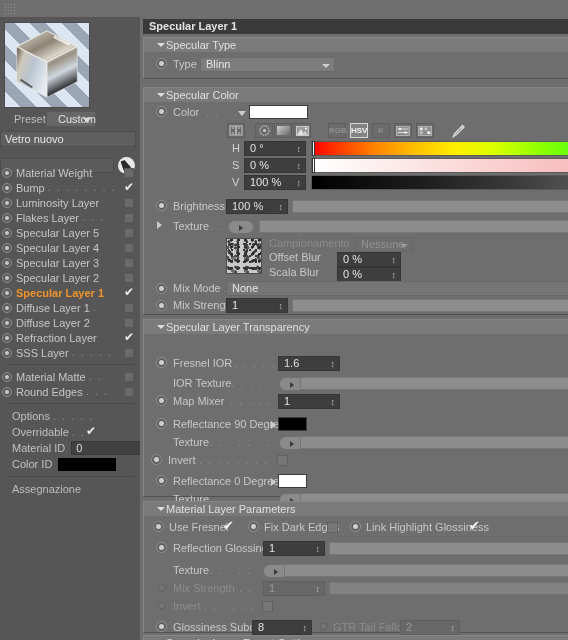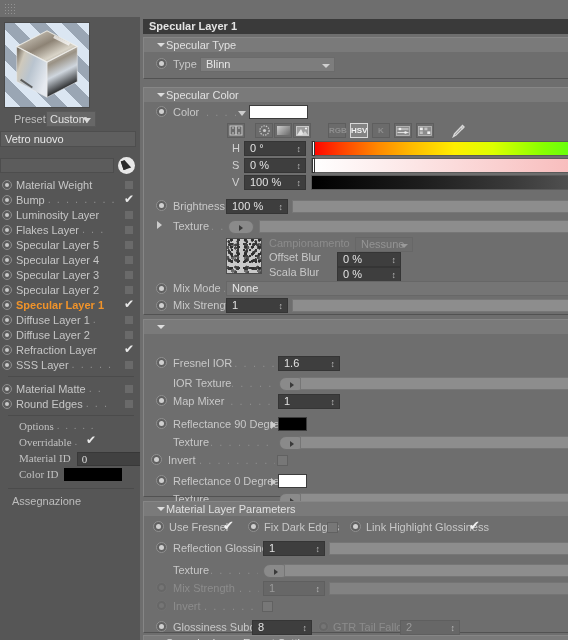--- a/index.html
+++ b/index.html
@@ -49,21 +49,21 @@
 
   .preset-row {
     position: absolute; left: 4px; top: 94px; width: 132px; height: 17px;
   }
   .preset-label {
     position: absolute; left: 10px; top: 2px; font-size: 11px; color: #bdbdbd;
   }
   .preset-drop {
     position: absolute; left: 42px; top: 0; width: 50px; height: 16px;
     background: #676767; border: 1px solid #595959;
-    color: #e2e2e2; font-size: 11px; line-height: 15px; padding-left: 3px;
+    color: #e2e2e2; font-size: 11px; line-height: 15px; padding-left: 11px;
   }
   .preset-drop .car {
     position: absolute; right: 4px; top: 6px;
     border-left: 4px solid transparent; border-right: 4px solid transparent;
     border-top: 5px solid #d8d8d8;
   }
 
   .name-field {
     position: absolute; left: 0; top: 114px; width: 136px; height: 16px;
     background: #5f5f5f; border: 1px solid #4e4e4e;
@@ -82,21 +82,21 @@
   }
   .tex-circle:after {
     content:''; position:absolute; left:4px; top:3px;
     width: 0; height: 0;
     border-left: 4px solid #2a2a2a;
     border-right: 4px solid transparent;
     border-bottom: 9px solid #2a2a2a;
     transform: rotate(-18deg);
   }
 
-  .list { position: absolute; left: 0; top: 160px; width: 140px; }
+  .list { position: absolute; left: 0; top: 148px; width: 140px; }
   .litem {
     position: relative; height: 15px; padding-left: 2px;
     display: flex; align-items: center;
   }
   .litem .lbl {
     font-size: 11px; color: #c6c6c6; white-space: nowrap;
     margin-left: 4px; flex: 0 0 auto;
   }
   .litem.active .lbl { color: #f0932a; font-weight: bold; }
   .litem .dots {
@@ -119,23 +119,22 @@
   .cbox.on { background: transparent; border-color: transparent; }
   .cbox.on:after {
     content: '\2714'; position: absolute; left: -1px; top: -3px;
     font-size: 12px; color: #e9e9e9; line-height: 12px;
   }
 
   .sep-line {
     position: relative; height: 1px; background: #4b4b4b; margin: 4px 6px 4px 8px;
   }
   .opt-row {
-    position: relative; height: 16px; display: flex; 
-    padding-left: 19px;
-    font-family: Liberation Serif, serif;
+    position: relative; height: 16px; display: flex; align-items: center;
+    padding-left: 12px;
   }
   .opt-row .lbl { font-size: 11px; color: #c0c0c0; white-space: nowrap; }
   .opt-row .dots {
     flex: 1 1 auto; overflow: hidden; white-space: nowrap;
     color: #8d8d8d; letter-spacing: 1.5px; margin: 0 3px; line-height: 11px;
   }
   .num-field {
     position: relative; width: 82px; height: 14px; background: #414141;
     border: 1px solid #383838; color: #dcdcdc; font-size: 11px;
     line-height: 12px; padding-left: 4px; flex: 0 0 auto;
@@ -652,20 +651,21 @@
           <span>1</span>
           <span class="sp">↕</span>
         </div>
         <div class="slidertrack" style="left:148px; top:2px; right:-130px;"></div>
       </div>
     </div>
 
     <div class="group" style="top:302px; height:178px;">
       <div class="ghead">
         <span class="tri"></span>
+        <span class="t">Specular Layer Transparency</span>
       </div>
 
       <div class="row" style="height:20px; margin-top:20px;">
         <div class="mradio" style="left:12px; top:3px;"></div>
         <div class="rlabel" style="left:29px; top:1px;">Fresnel IOR</div>
         <div class="rdots" style="left:81px; top:1px; width:50px;">. . . . . . . . . . . .</div>
         <div class="nfield" style="left:134px; top:2px; width:62px;">
           <span>1.6</span>
           <span class="sp">↕</span>
         </div>

